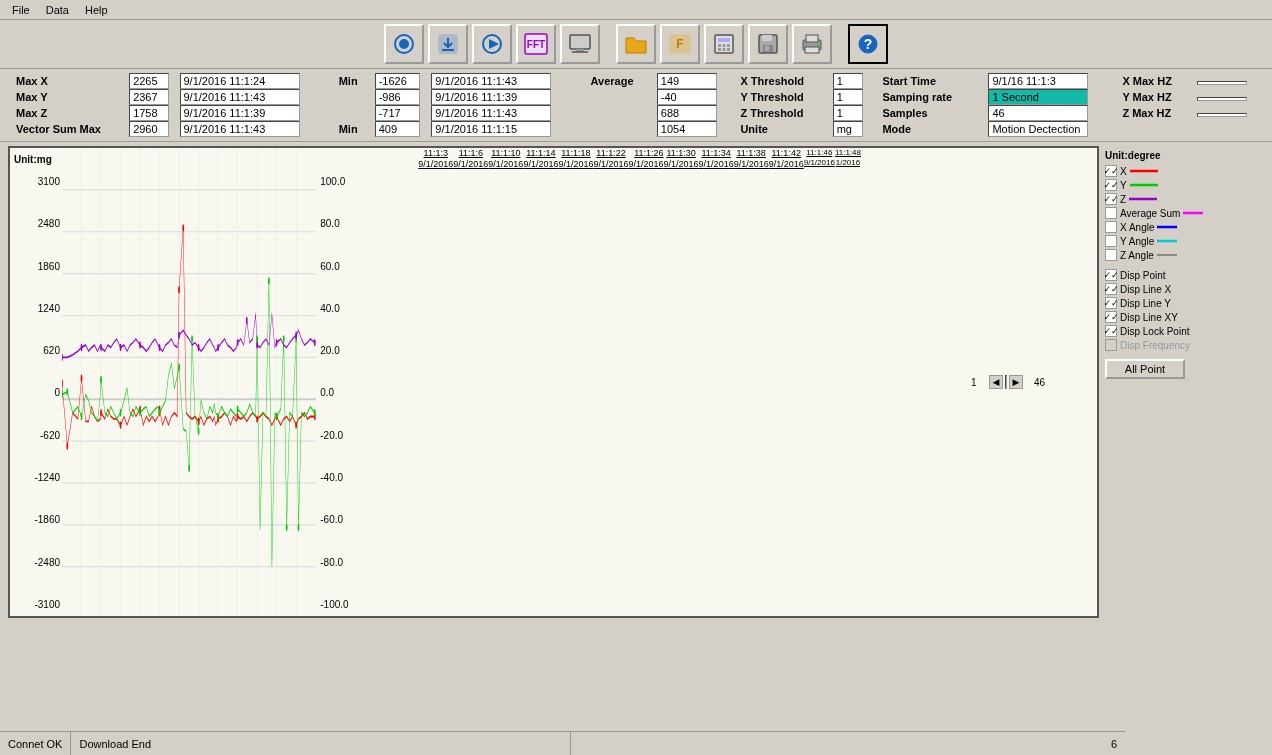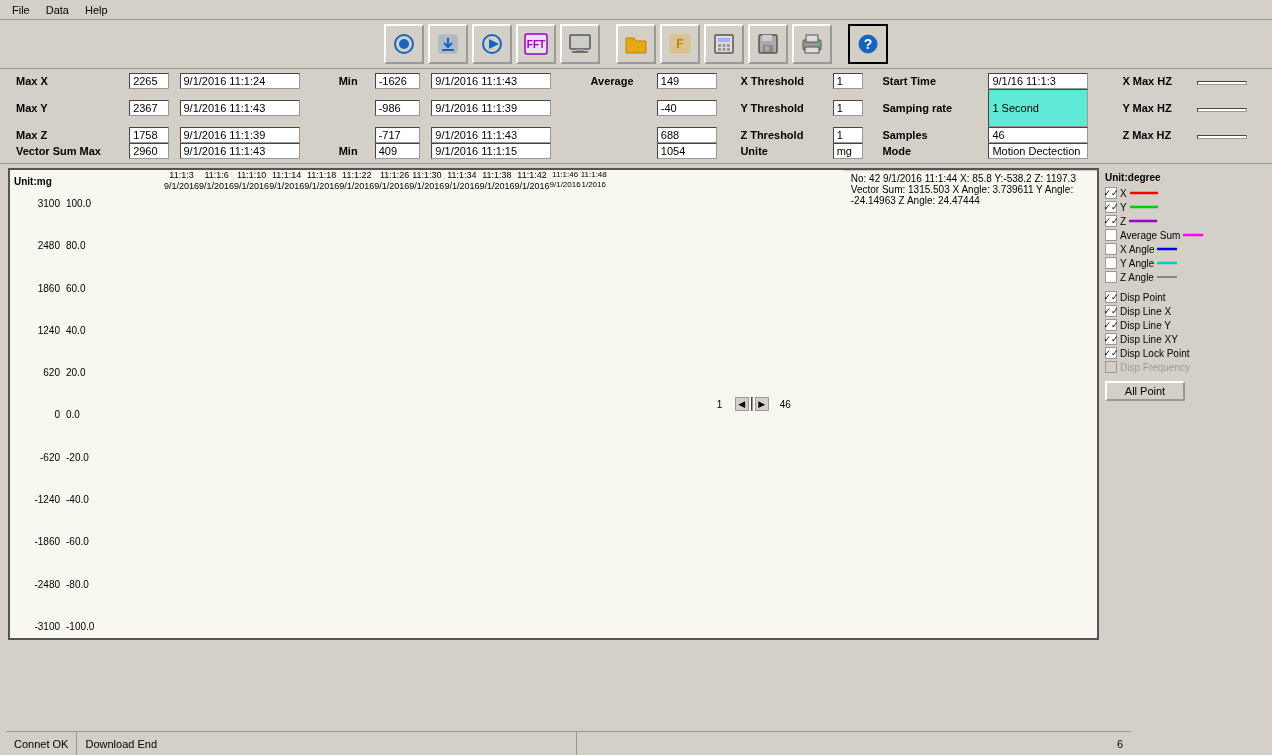--- a/index.html
+++ b/index.html
@@ -12,21 +12,21 @@
     
     .toolbar { background: #d4d0c8; padding: 4px 8px; display: flex; align-items: center; gap: 4px; border-bottom: 1px solid #999; justify-content: center; }
     .toolbar-btn { width: 40px; height: 40px; border: 2px solid #999; border-top-color: #fff; border-left-color: #fff; background: #d4d0c8; cursor: pointer; display: flex; align-items: center; justify-content: center; font-size: 18px; position: relative; }
     .toolbar-btn.active-border { border: 2px solid #000; }
     .toolbar-sep { width: 8px; }
     .legend-check { width: 12px; height: 12px; border: 1px solid #999; background: white; display: inline-flex; align-items: center; justify-content: center; font-size: 9px; flex-shrink: 0; }
     .legend-check.checked::after { content: '✓'; font-size: 9px; }
     .legend-check.disabled { background: #d4d0c8; }
     
     
-    .statusbar { position: fixed; bottom: 0; left: 6px; width: 1125px; height: 24px; background: #d4d0c8; border-top: 1px solid #999; display: flex; align-items: center; }
+    .statusbar { position: fixed; bottom: 0; left: 0; width: 1125px; height: 24px; background: #d4d0c8; border-top: 1px solid #999; display: flex; align-items: center; }
     .status-item { padding: 2px 8px; border-right: 1px solid #999; height: 100%; display: flex; align-items: center; }
     .status-item-wide { min-width: 500px; }
     .status-item-right { margin-left: auto; padding: 2px 8px; }
   </style>
 </head>
 <body>
 
 <div class="menubar">
   <span class="menubar-item">File</span>
   <span class="menubar-item">Data</span>
@@ -139,21 +139,21 @@
       <td><span style="background:white;border:1px inset #999;padding:1px 3px;display:inline-block;min-width:40px;">2367</span></td>
       <td><span style="background:white;border:1px inset #999;padding:1px 3px;display:inline-block;min-width:120px;">9/1/2016 11:1:43</span></td>
       <td style="padding:1px 8px;"></td>
       <td><span style="background:white;border:1px inset #999;padding:1px 3px;display:inline-block;min-width:45px;">-986</span></td>
       <td><span style="background:white;border:1px inset #999;padding:1px 3px;display:inline-block;min-width:120px;">9/1/2016 11:1:39</span></td>
       <td style="padding:1px 8px;"></td>
       <td><span style="background:white;border:1px inset #999;padding:1px 3px;display:inline-block;min-width:60px;">-40</span></td>
       <td style="padding:1px 8px;"><span style="font-weight:bold;">Y Threshold</span></td>
       <td><span style="background:white;border:1px inset #999;padding:1px 3px;display:inline-block;min-width:30px;">1</span></td>
       <td style="padding:1px 12px;"><span style="font-weight:bold;">Samping rate</span></td>
-      <td><span style="background:#5eead4;border:1px inset #999;padding:12px 3px;display:inline-block;min-width:100px;">1 Second</span></td>
+      <td><span style="background:#14b8a6;border:1px inset #999;padding:1px 3px;display:inline-block;min-width:100px;">1 Second</span></td>
       <td style="padding:1px 8px;"><span style="font-weight:bold;">Y Max HZ</span></td>
       <td><span style="background:white;border:1px inset #999;padding:1px 3px;display:inline-block;min-width:50px;"></span></td>
     </tr>
     <tr>
       <td style="padding:1px 4px;"><span style="font-weight:bold;">Max Z</span></td>
       <td><span style="background:white;border:1px inset #999;padding:1px 3px;display:inline-block;min-width:40px;">1758</span></td>
       <td><span style="background:white;border:1px inset #999;padding:1px 3px;display:inline-block;min-width:120px;">9/1/2016 11:1:39</span></td>
       <td style="padding:1px 8px;"></td>
       <td><span style="background:white;border:1px inset #999;padding:1px 3px;display:inline-block;min-width:45px;">-717</span></td>
       <td><span style="background:white;border:1px inset #999;padding:1px 3px;display:inline-block;min-width:120px;">9/1/2016 11:1:43</span></td>
@@ -568,21 +568,21 @@
         <span>20.0</span>
         <span>0.0</span>
         <span>-20.0</span>
         <span>-40.0</span>
         <span>-60.0</span>
         <span>-80.0</span>
         <span>-100.0</span>
       </div>
     </div>
 
-    <div style="display:flex; padding:0 8px 0 52px; font-size:9px; height:32px;">
+    <div style="display:flex; padding:0 8px 0 52px; font-size:9px; height:32px;text-decoration:underline;">
       <div style="flex:1; display:flex; justify-content:space-between; padding-right:50px;">
         <div style="text-align:center;line-height:1.2;">
             <div>11:1:3</div>
             <div>9/1/2016</div>
           </div>
         <div style="text-align:center;line-height:1.2;">
             <div>11:1:6</div>
             <div>9/1/2016</div>
           </div>
         <div style="text-align:center;line-height:1.2;">
@@ -633,23 +633,20 @@
     </div>
 
     <div style="display:flex; align-items:center; padding:2px 52px 2px 52px; gap:2px;">
       <span style="font-size:10px; width:16px;">1</span>
       <button style="width:14px;height:14px;background:#d4d0c8;border:1px solid #999;font-size:9px;cursor:pointer;padding:0;display:flex;align-items:center;justify-content:center;">◀</button>
       <div style="flex:1;height:14px;background:#808080;border:1px inset #999;"></div>
       <button style="width:14px;height:14px;background:#d4d0c8;border:1px solid #999;font-size:9px;cursor:pointer;padding:0;display:flex;align-items:center;justify-content:center;">▶</button>
       <span style="font-size:10px; width:20px; text-align:right;">46</span>
     </div>
 
-    <div style="padding:2px 8px; font-size:10px; border-top:1px solid #ccc;">
-      <span>No: 42  9/1/2016  11:1:44  X: 85.8 Y:-538.2 Z: 1197.3 Vector Sum: 1315.503 X Angle: 3.739611 Y Angle: -24.14963 Z Angle: 24.47444</span>
-    </div>
   </div>
 
   <div style="width:165px; padding:4px 6px; font-size:10px; display:flex; flex-direction:column; gap:2px;">
     <div style="font-size:10px; font-weight:bold; margin-bottom:2px;">Unit:degree</div>
 
     <div style="display:flex;align-items:center;gap:3px;">
       <div class="legend-check checked">✓</div>
       <span>X</span>
       <svg width="28" height="8" style="flex-shrink:0;">
           <line x1="0" y1="4" x2="28" y2="4" stroke="#ff0000" stroke-width="2.5"></line>

